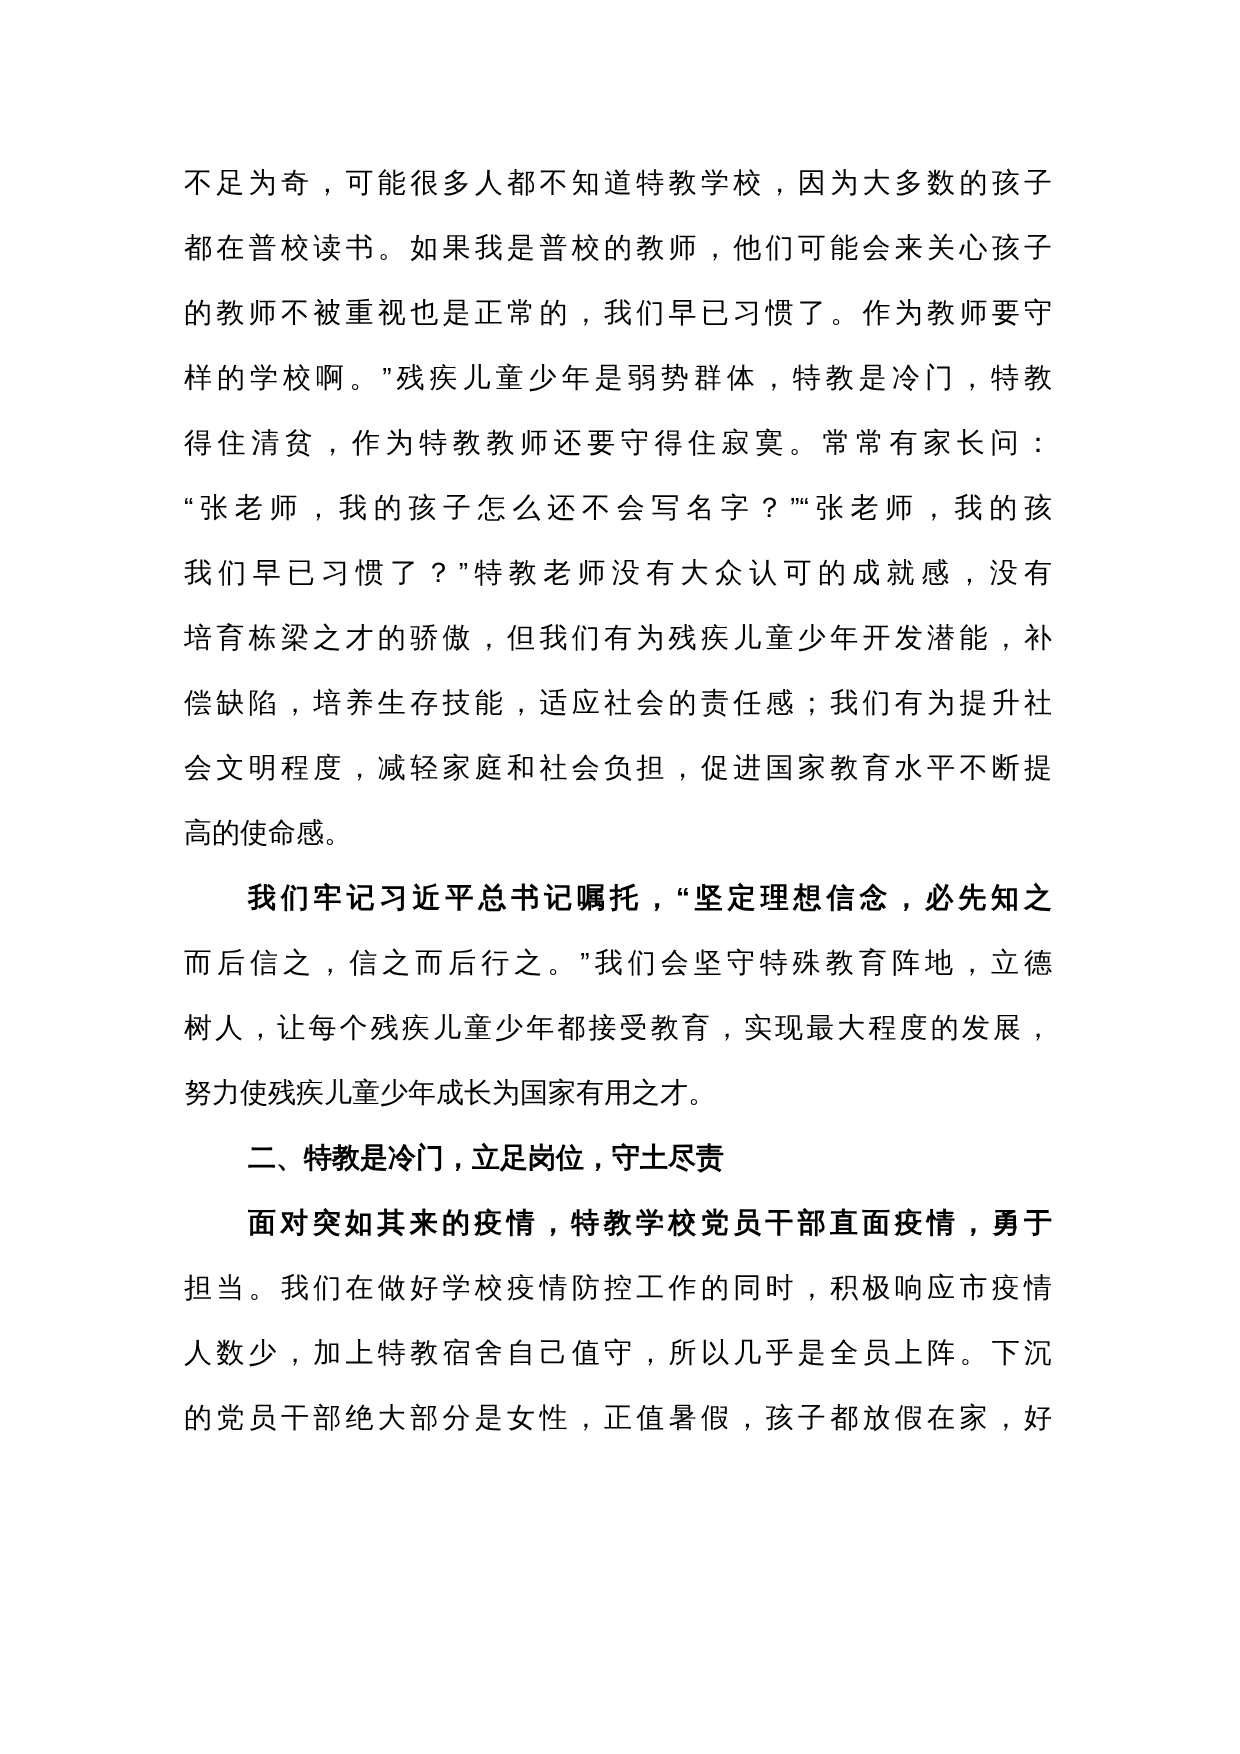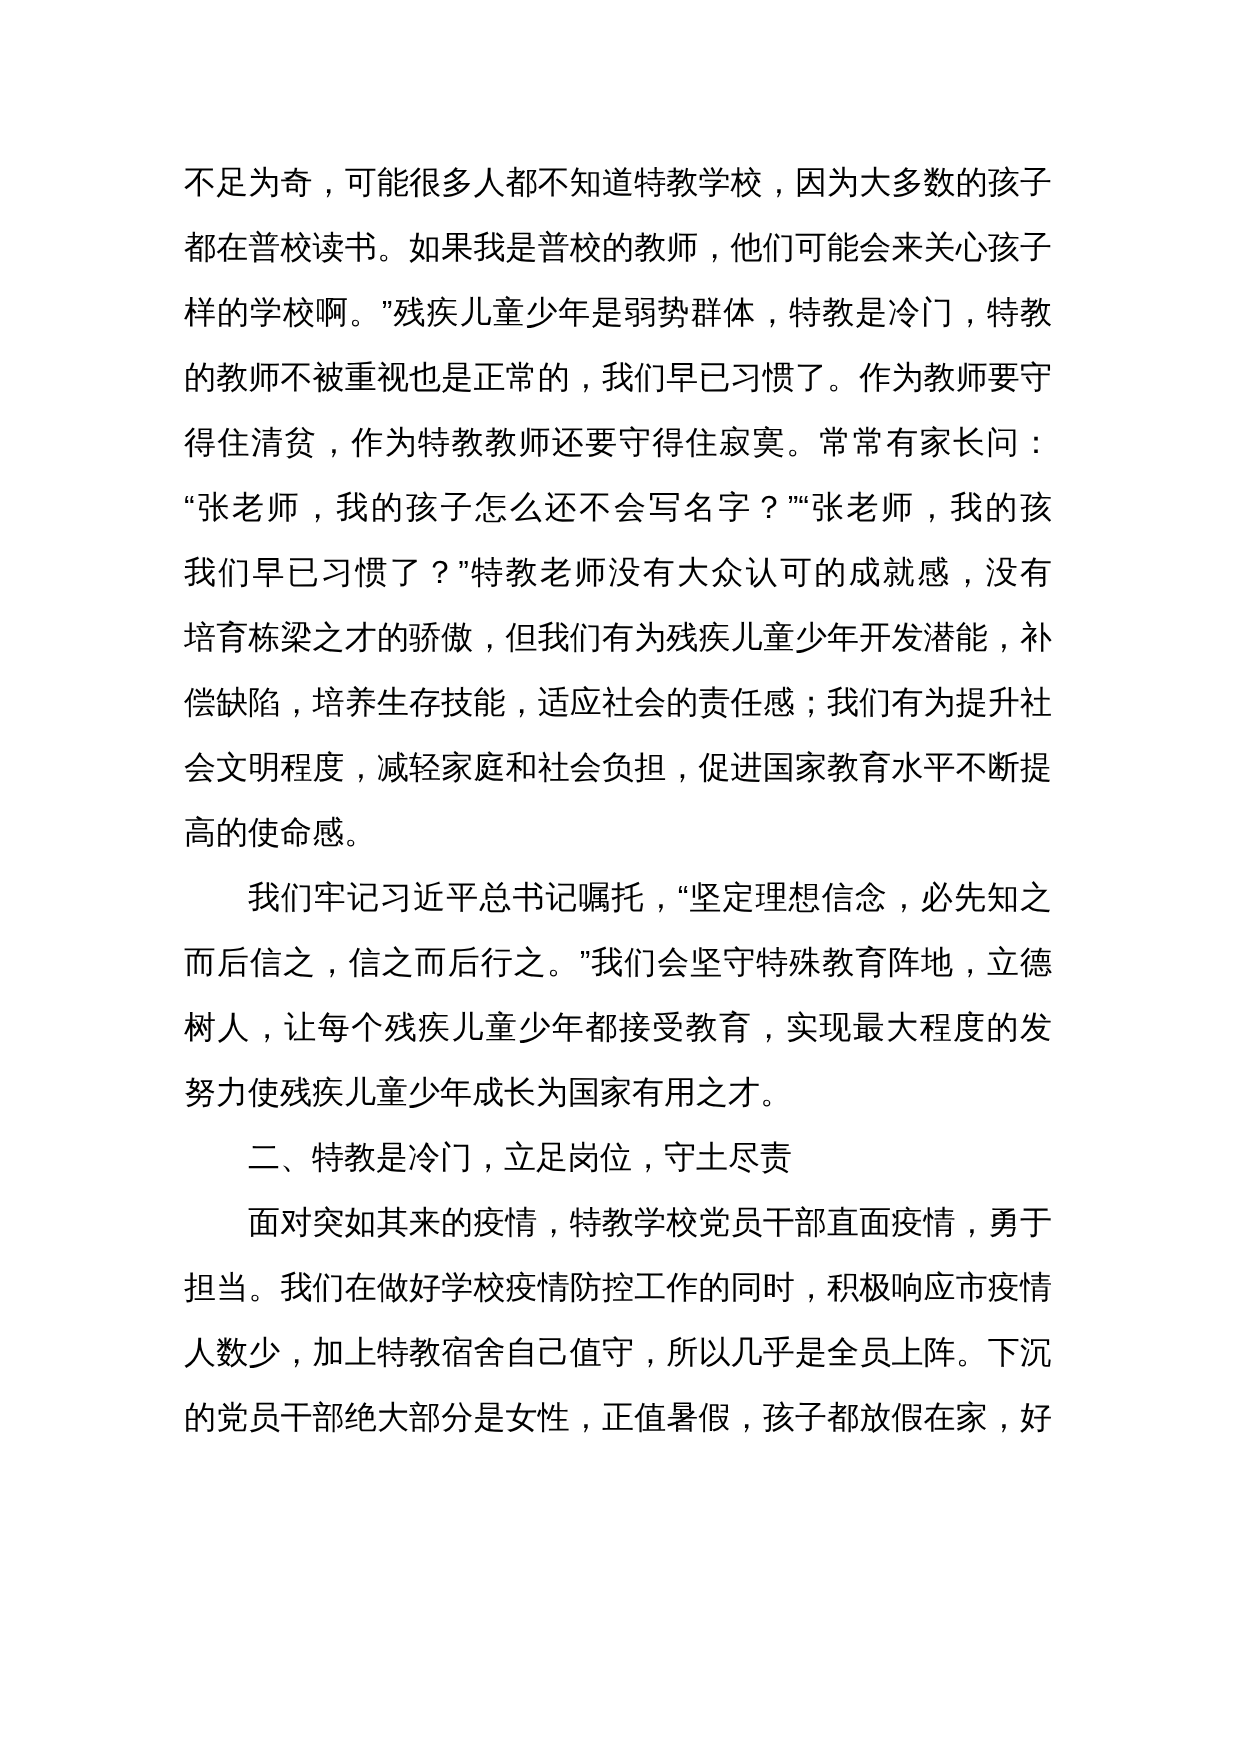--- a/index.html
+++ b/index.html
@@ -17,48 +17,49 @@
     font-family: "Liberation Sans", "DejaVu Sans", sans-serif;
   }
   .text-block {
     position: absolute;
     left: 184px;
     top: 150px;
     width: 868px;
     color: #000000;
   }
   .line {
-    font-size: 32px;
+    font-size: 28px;
     height: 65px;
     line-height: 65px;
     font-weight: 400;
     color: #000000;
     text-align: justify;
     text-align-last: justify;
     -moz-text-align-last: justify;
     overflow: hidden;
   }
   .line.short {
     text-align: center;
     text-align-last: left;
     -moz-text-align-last: left;
   }
   .line.indent {
     text-indent: 64px;
+    font-weight: bold;
   }
 </style>
 </head>
 <body>
 
 <div class="page">
   <div class="text-block">
       <div class="line">不足为奇，可能很多人都不知道特教学校，因为大多数的孩子</div>
       <div class="line">都在普校读书。如果我是普校的教师，他们可能会来关心孩子</div>
+      <div class="line">的教师不被重视也是正常的，我们早已习惯了。作为教师要守</div>
       <div class="line">样的学校啊。”残疾儿童少年是弱势群体，特教是冷门，特教</div>
-      <div class="line">的教师不被重视也是正常的，我们早已习惯了。作为教师要守</div>
       <div class="line">得住清贫，作为特教教师还要守得住寂寞。常常有家长问：</div>
       <div class="line">“张老师，我的孩子怎么还不会写名字？”“张老师，我的孩</div>
       <div class="line">我们早已习惯了？”特教老师没有大众认可的成就感，没有</div>
       <div class="line">培育栋梁之才的骄傲，但我们有为残疾儿童少年开发潜能，补</div>
       <div class="line">偿缺陷，培养生存技能，适应社会的责任感；我们有为提升社</div>
       <div class="line">会文明程度，减轻家庭和社会负担，促进国家教育水平不断提</div>
       <div class="line short">高的使命感。</div>
       <div class="line indent">我们牢记习近平总书记嘱托，“坚定理想信念，必先知之</div>
       <div class="line">而后信之，信之而后行之。”我们会坚守特殊教育阵地，立德</div>
       <div class="line">树人，让每个残疾儿童少年都接受教育，实现最大程度的发展，</div>

